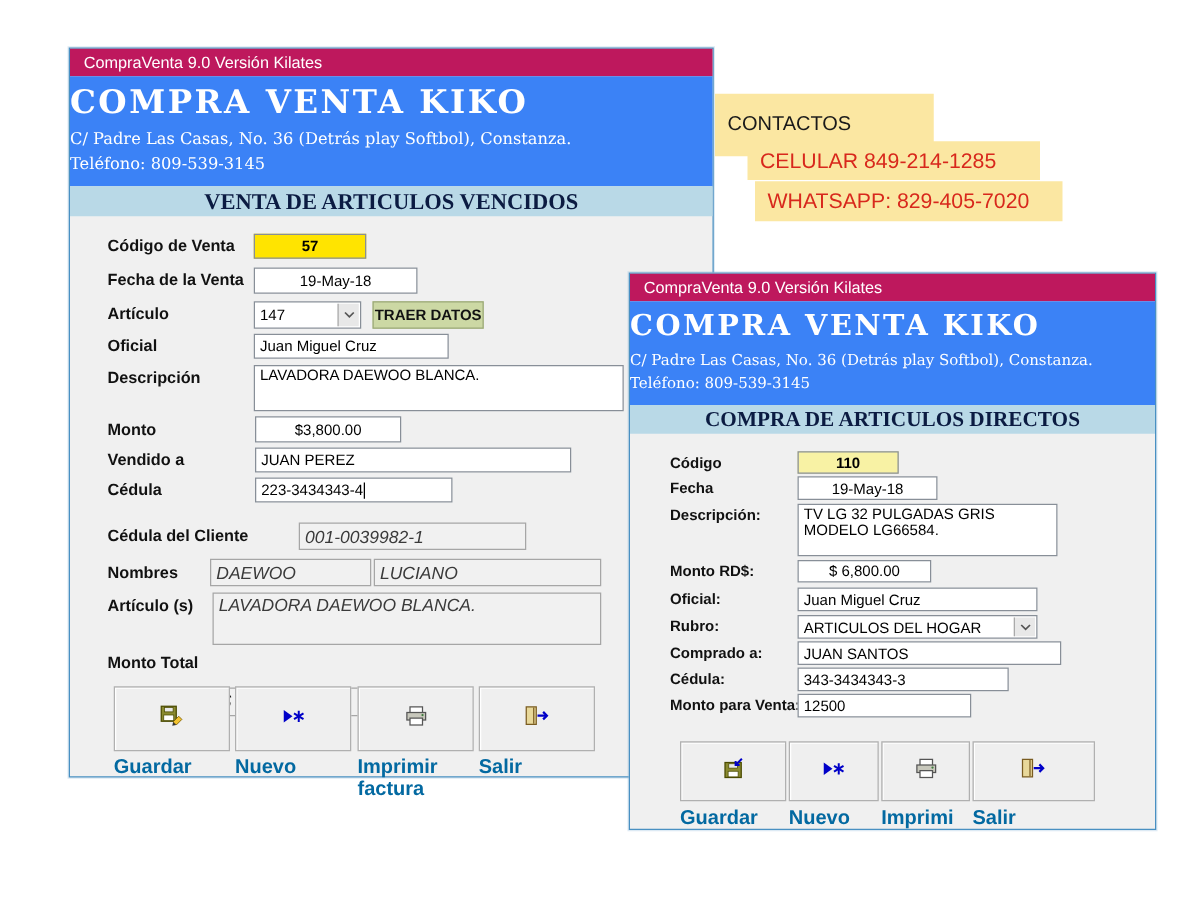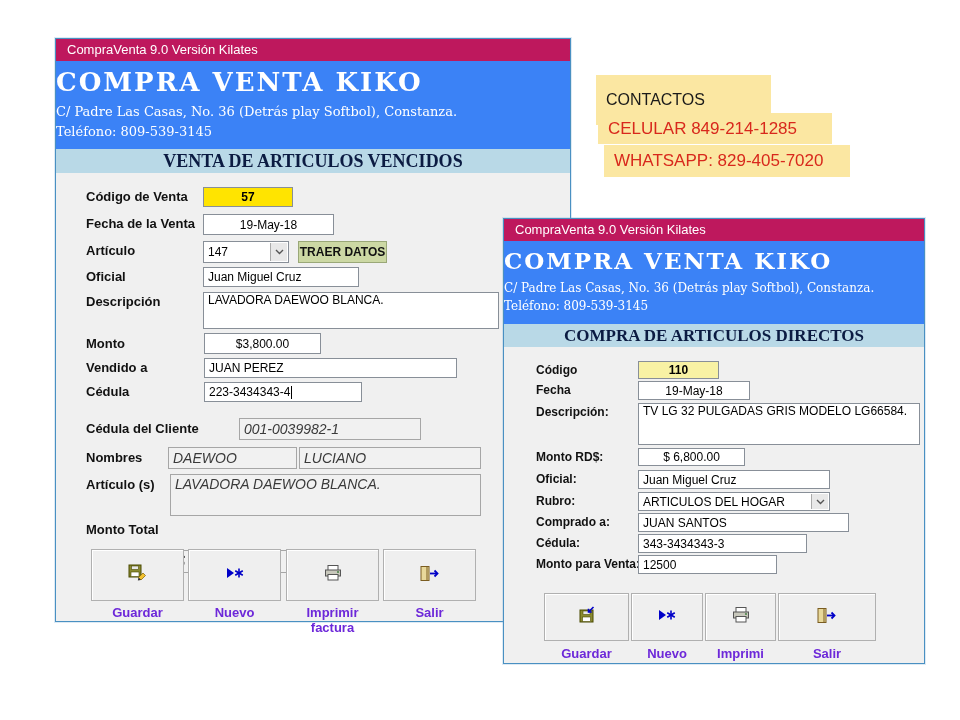--- a/index.html
+++ b/index.html
@@ -35,28 +35,28 @@
   .caret { width:1px; height:13px; background:#000; margin-left:1px; }
 
   .combo-arrow { position:absolute; right:1px; top:1px; bottom:1px; width:17px; background:#e8e8e8;
                  border-left:1px solid #aaa; display:flex; align-items:center; justify-content:center; }
 
   .greenbtn { position:absolute; background:#ccd8a4; border:1px solid #9aa878; font-weight:bold; font-size:12px;
               display:flex; align-items:center; justify-content:center; color:#111; }
 
   .icobtn { position:absolute; background:#efefef; border:1px solid #b0b0b0; box-shadow:inset 1px 1px 0 #ffffff;
             display:flex; align-items:center; justify-content:center; }
-  .btnlbl { position:absolute; font-weight:bold; font-size:13px; color:#6d28d9; text-align:center; }
+  .btnlbl { position:absolute; font-weight:bold; font-size:16px; color:#0369a1; text-align:left; }
 </style>
 </head>
 <body>
 
 <div class="canvas">
 
-  <div class="hl black" style="left:596px; top:75px; width:175px; height:50px;">CONTACTOS</div>
+  <div class="hl black" style="left:572px; top:75px; width:175px; height:50px;">CONTACTOS</div>
   <div class="hl red" style="left:598px; top:113px; width:234px; height:31px;">CELULAR 849-214-1285</div>
   <div class="hl red" style="left:604px; top:145px; width:246px; height:32px;">WHATSAPP: 829-405-7020</div>
 
   <div class="window" style="left:55px; top:38px; width:516px; height:584px; z-index:1;">
 
     <div class="titlebar">CompraVenta 9.0 Versión Kilates</div>
 
     <div class="hdr" style="height:88px;">
       <div class="brand" style="font-size:26px; padding-top:6px;">COMPRA VENTA KIKO</div>
       <div class="addr" style="font-size:13px; margin-top:7px;">C/ Padre Las Casas, No. 36 (Detrás play Softbol), Constanza.</div>
@@ -182,21 +182,21 @@
 
     <div class="content" style="height:318px;">
 
       <div class="lbl c-lbl" style="left:32px; top:16px;">Código</div>
       <div class="fld paleyellow center" style="left:134px; top:14px; width:81px; height:18px;">110</div>
 
       <div class="lbl c-lbl" style="left:32px; top:36px;">Fecha</div>
       <div class="fld center" style="left:134px; top:34px; width:112px; height:19px;">19-May-18</div>
 
       <div class="lbl c-lbl" style="left:32px; top:58px;">Descripción:</div>
-      <div class="fld multiline" style="left:134px; top:56px; width:282px; height:42px;">TV LG 32 PULGADAS GRIS MODELO LG66584.</div>
+      <div class="fld multiline" style="left:134px; top:56px; width:208px; height:42px;">TV LG 32 PULGADAS GRIS MODELO LG66584.</div>
 
       <div class="lbl c-lbl" style="left:32px; top:103px;">Monto RD$:</div>
       <div class="fld center" style="left:134px; top:101px; width:107px; height:18px;">$ 6,800.00</div>
 
       <div class="lbl c-lbl" style="left:32px; top:125px;">Oficial:</div>
       <div class="fld" style="left:134px; top:123px; width:192px; height:19px;">Juan Miguel Cruz</div>
 
       <div class="lbl c-lbl" style="left:32px; top:147px;">Rubro:</div>
       <div class="fld" style="left:134px; top:145px; width:192px; height:19px;">
         <span>ARTICULOS DEL HOGAR</span>

